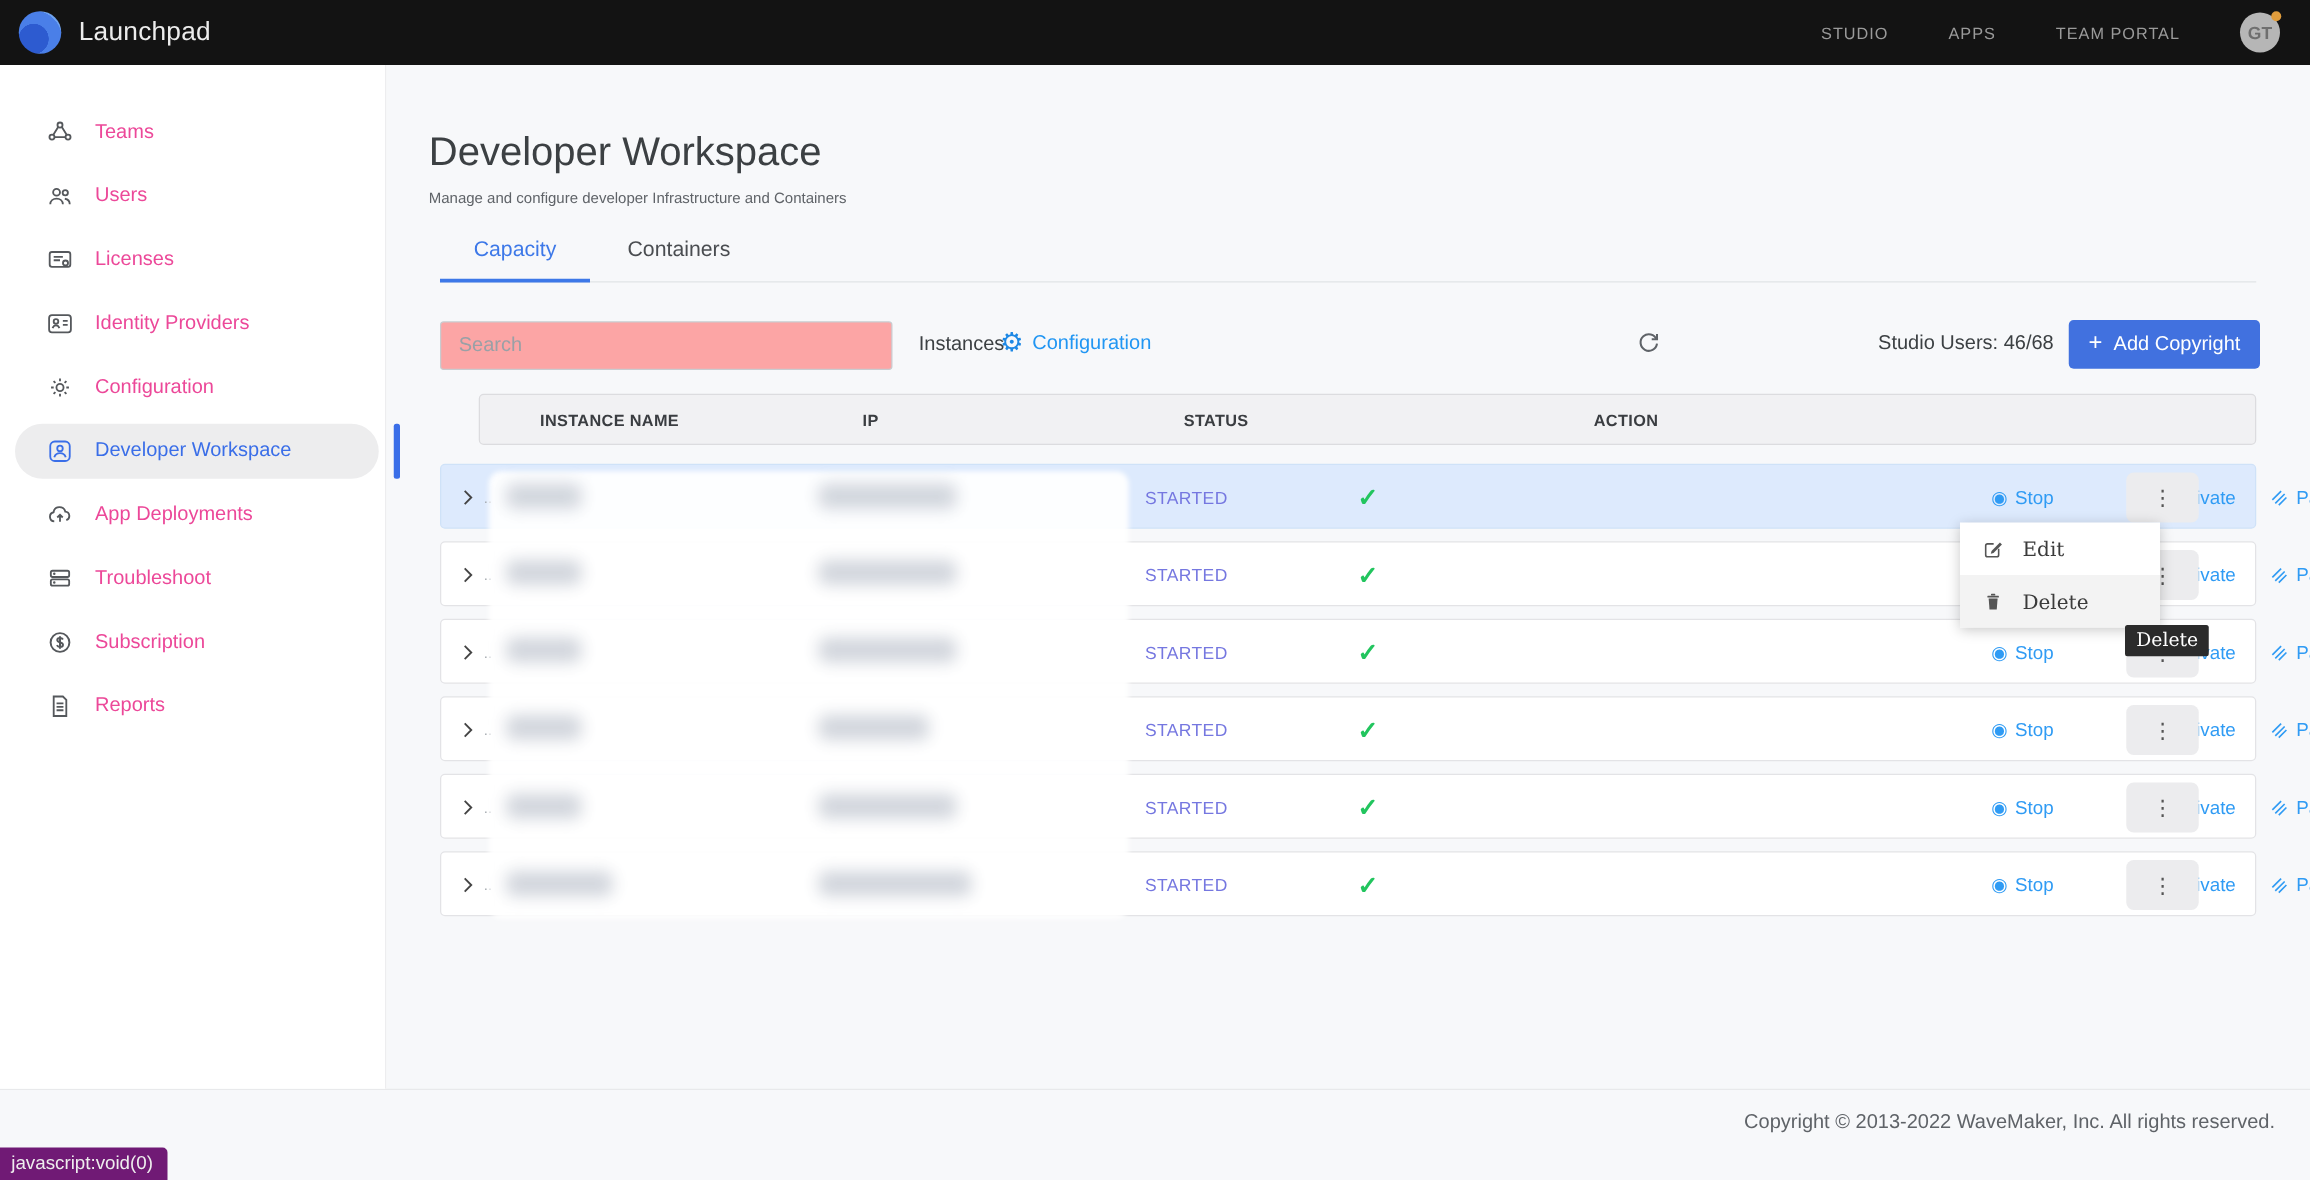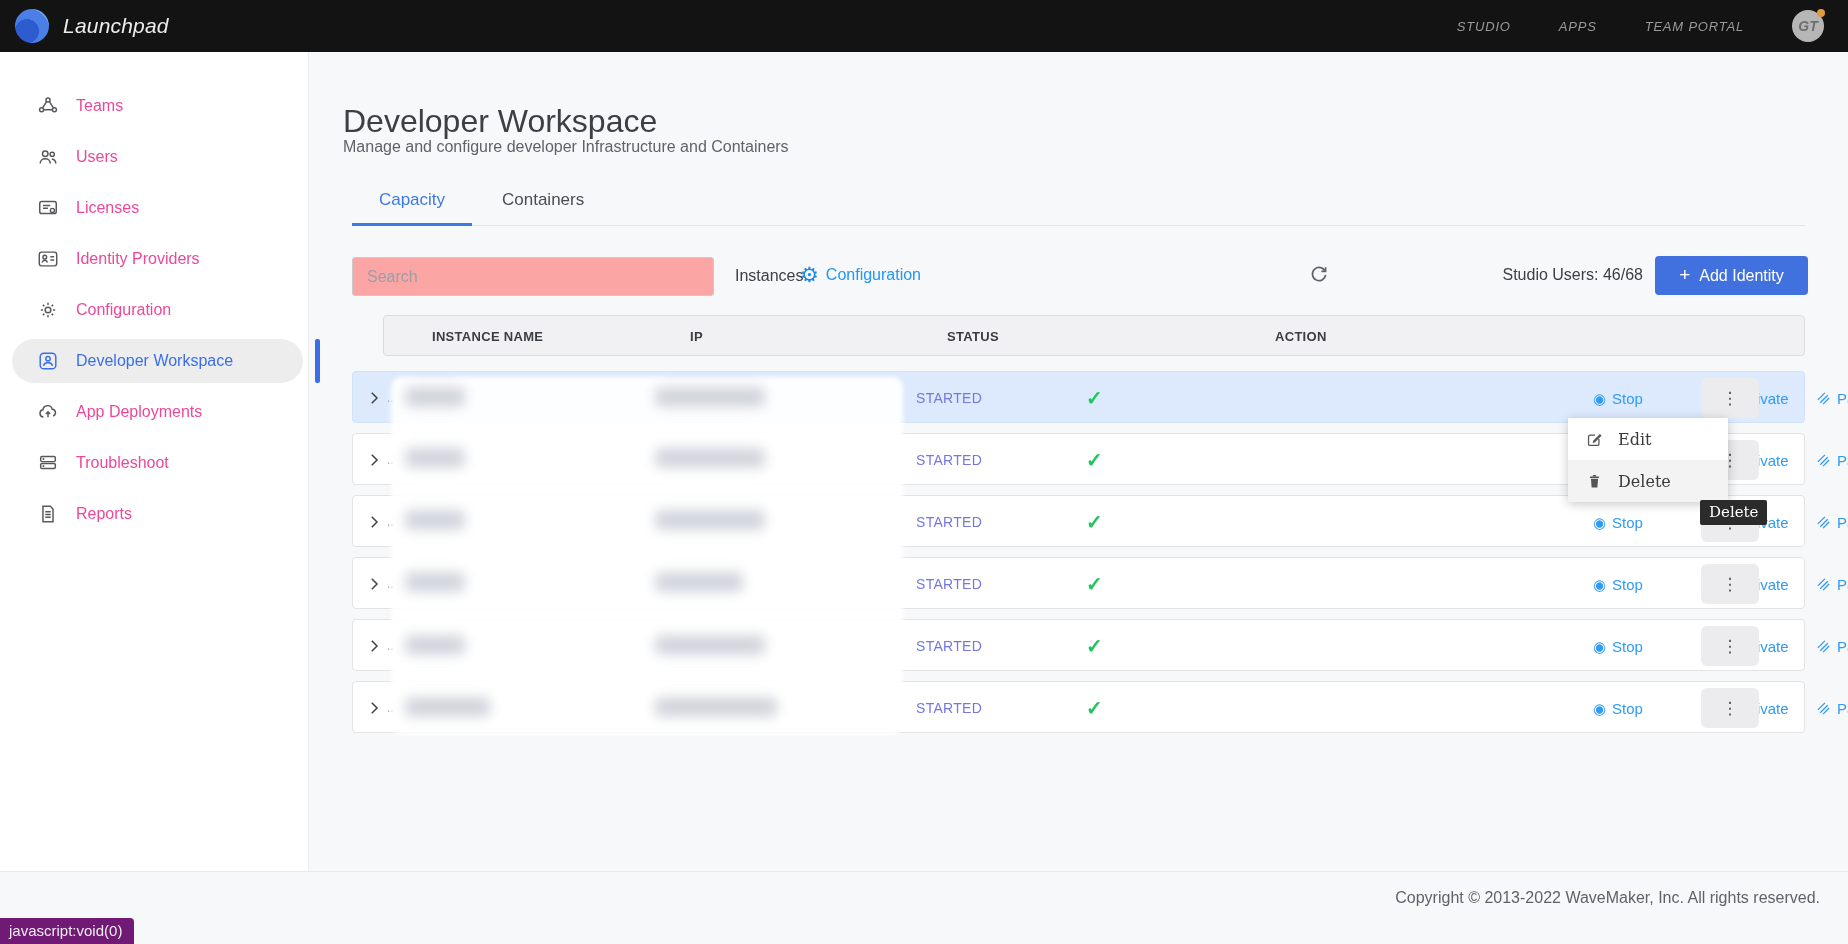--- a/index.html
+++ b/index.html
@@ -2,21 +2,21 @@
 <html><head>
 <meta charset="utf-8">
 <style>
   * { margin:0; padding:0; box-sizing:border-box; }
   html,body { width:1848px; height:944px; overflow:hidden; background:#f7f8fa;
     font-family:"Liberation Sans", sans-serif; }
   .root { position:relative; width:1848px; height:944px; }
 
   
   .navbar { position:absolute; left:0; top:0; width:1848px; height:52px; background:#131313;
-    display:flex; align-items:center; z-index:20;font-style:italic; }
+    display:flex; align-items:center; z-index:20; }
   .brand { display:flex; align-items:center; gap:14px; padding-left:15px; }
   .logo { width:34px; height:34px; border-radius:50%;
     background:radial-gradient(circle at 35% 65%, #2d5bd0 0 38%, #4a7fe8 39% 72%, #6ea3f0 73% 100%); }
   .brand-name { color:#ececec; font-size:21px; letter-spacing:.2px; }
   .nav-right { margin-left:auto; display:flex; align-items:center; gap:48px; padding-right:24px; }
   .nav-link { color:#9a9a9a; font-size:13px; letter-spacing:.8px; cursor:pointer; }
   .avatar { position:relative; width:32px; height:32px; border-radius:50%; background:#b6b6b6;
     color:#6f6f6f; font-size:14px; font-weight:bold; display:flex; align-items:center; justify-content:center; }
   .avatar .dot { position:absolute; right:-1px; top:-1px; width:8px; height:8px; border-radius:50%; background:#e09c3c; }
 
@@ -27,21 +27,21 @@
     display:flex; align-items:center; gap:17px; padding-left:25px; cursor:pointer;
     color:#ec4899; font-size:16px; font-weight:500; }
   .side-item svg { width:22px; height:22px; color:#55585c; flex:0 0 22px; }
   .side-item.active { background:#ededee; color:#3a6ee8; }
   .side-item.active svg { color:#3a6ee8; }
   .side-item.active::after { content:""; position:absolute; right:-17px; top:0; width:5px; height:44px;
     background:#3a6ee8; border-radius:2px; }
 
   
   .page-title { position:absolute; left:343px; top:103px; font-size:32px; color:#3c4043; font-weight:400; }
-  .page-subtitle { position:absolute; left:343px; top:138px; font-size:16px; color:#5f6368; }
+  .page-subtitle { position:absolute; left:343px; top:151px; font-size:12px; color:#5f6368; }
 
   
   .tabbar { position:absolute; left:352px; top:190px; width:1453px; height:36px; border-bottom:1px solid #e1e3e6; }
   .tab { position:absolute; top:0; height:35px; font-size:17px; color:#4a4d51; cursor:pointer; }
   .tab.capacity { left:10px; width:100px; text-align:center; color:#3d78e8; }
   .tab.capacity::after { content:""; position:absolute; left:-10px; right:-10px; bottom:-1px; height:3px; background:#3d78e8; }
   .tab.containers { left:150px; }
 
   
   .search-input { position:absolute; left:352px; top:257px; width:362px; height:39px; border:1px solid #c9cbcf;
@@ -281,20 +281,26 @@
       <span>App Deployments</span>
     </div>
     <div class="side-item">
       <svg>
           <use href="#ic-server"></use>
         </svg>
       <span>Troubleshoot</span>
     </div>
     <div class="side-item">
       <svg>
+          <use href="#ic-dollar"></use>
+        </svg>
+      <span>Subscription</span>
+    </div>
+    <div class="side-item">
+      <svg>
           <use href="#ic-doc"></use>
         </svg>
       <span>Reports</span>
     </div>
   </div>
 
   <h1 class="page-title">Developer Workspace</h1>
   <div class="page-subtitle">Manage and configure developer Infrastructure and Containers</div>
 
   <div class="tabbar">
@@ -309,21 +315,21 @@
     <span class="lbl">Configuration</span>
   </div>
   <div class="refresh-btn">
     <svg>
         <use href="#ic-refresh"></use>
       </svg>
   </div>
   <span class="studio-users">Studio Users: 46/68</span>
   <button class="add-btn">
     <span class="plus">+</span>
-    <span>Add Identity</span>
+    <span>Add Copyright</span>
   </button>
 
   <div class="table-wrap">
     <div class="thead">
       <span class="th c-name">INSTANCE NAME</span>
       <span class="th c-ip">IP</span>
       <span class="th c-status">STATUS</span>
       <span class="th c-action">ACTION</span>
     </div>
 

